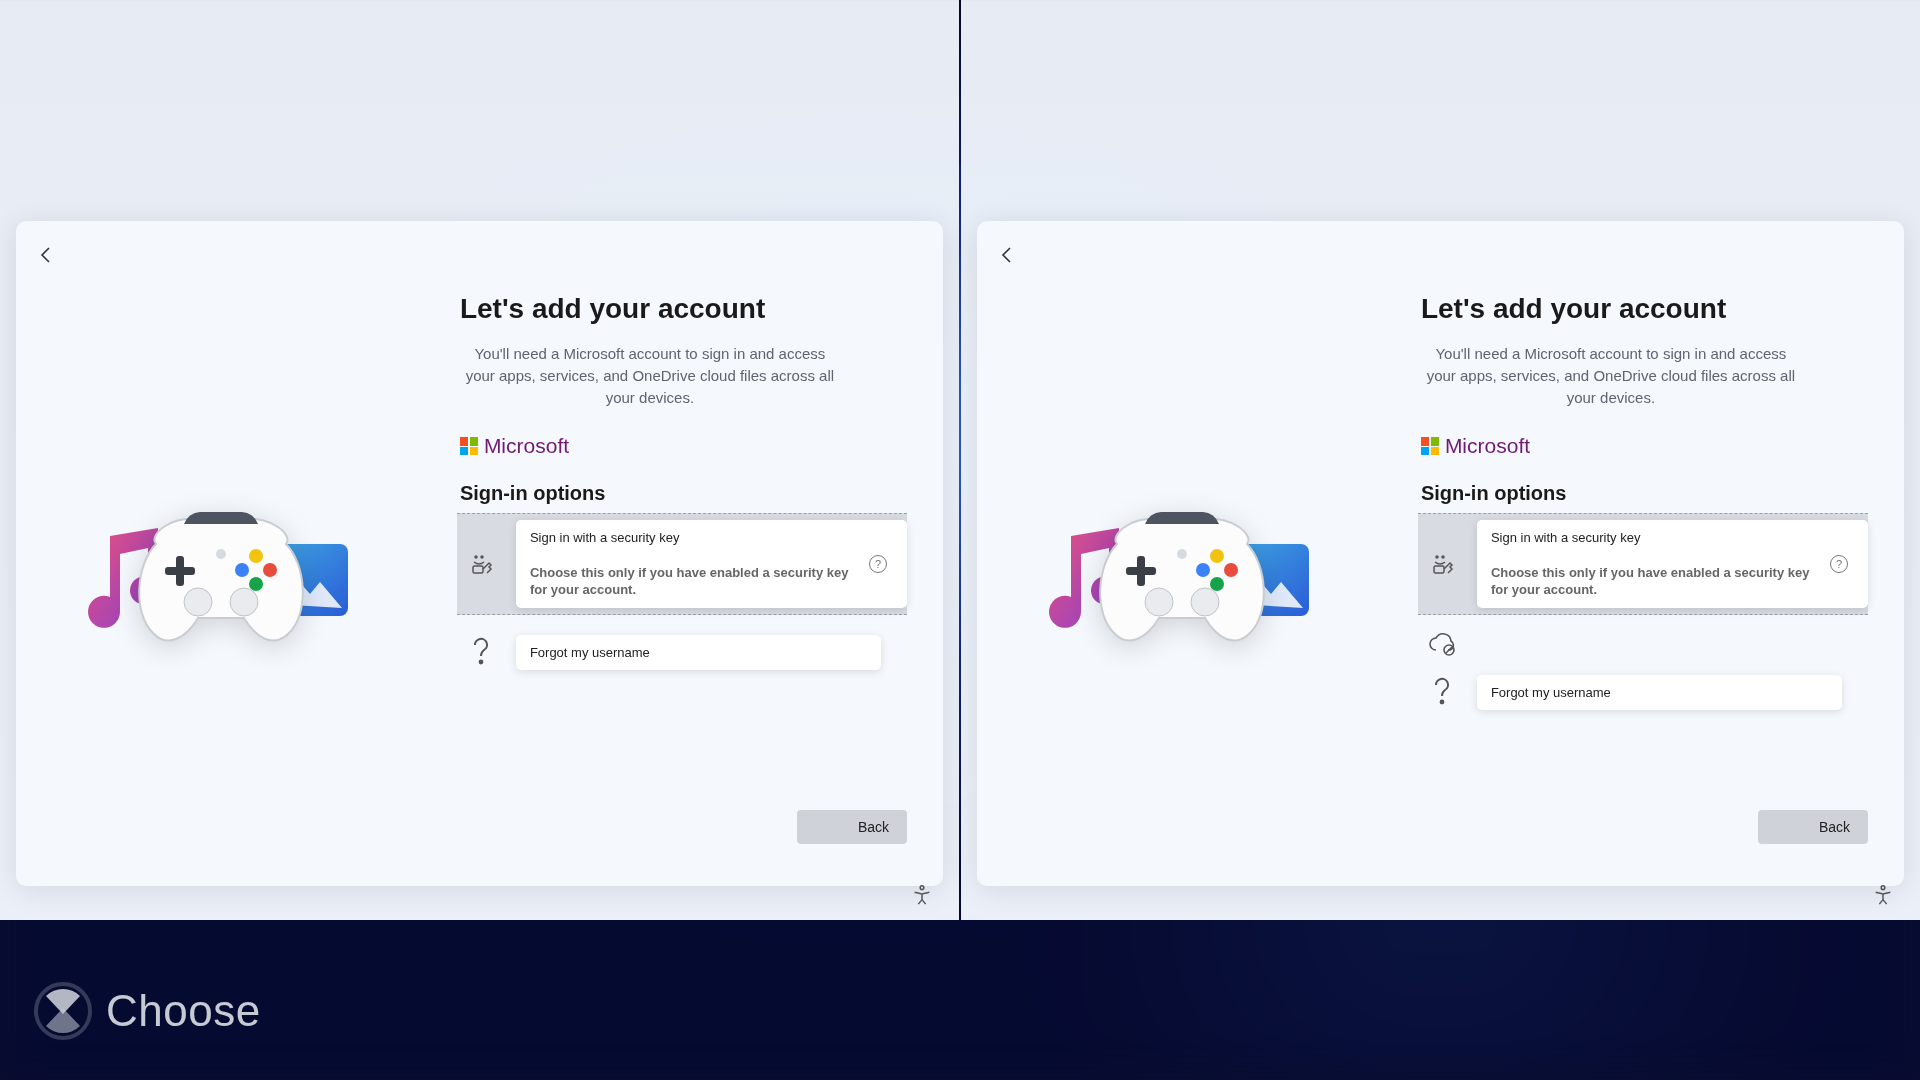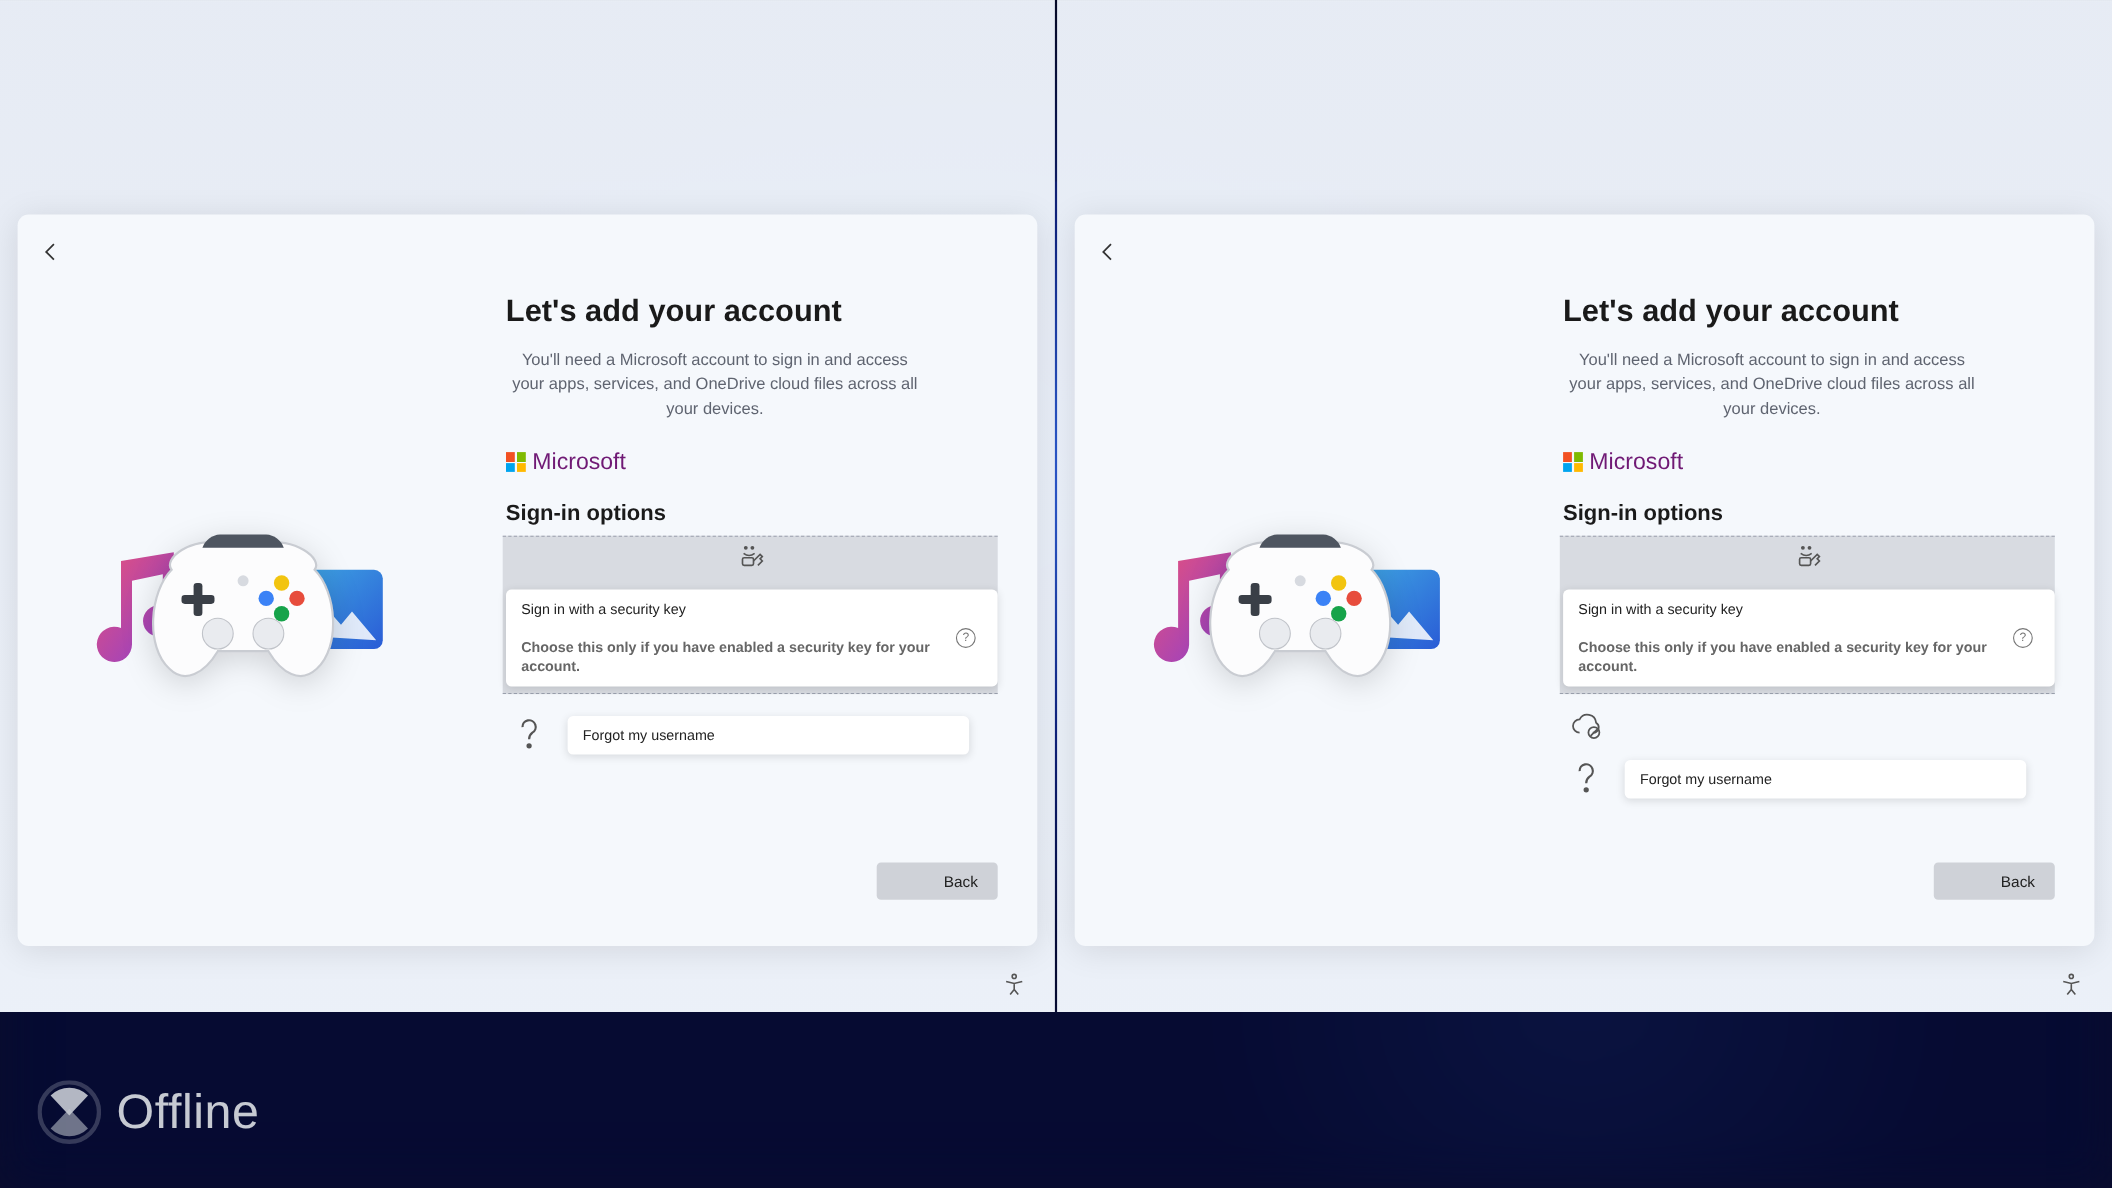--- a/index.html
+++ b/index.html
@@ -39,21 +39,21 @@
 .back-arrow {
   position: absolute;
   top: 230px; left: 32px;
   width: 28px; height: 28px;
   cursor: pointer;
   color: #333;
 }
 
 .card {
   position: absolute;
-  top: 194px; left: 16px; right: 16px;
+  top: 220px; left: 16px; right: 16px;
   height: 665px;
   background: #f5f8fc;
   border-radius: 10px;
   box-shadow: 0 4px 30px rgba(0,0,0,0.1);
   display: flex;
   overflow: hidden;
 }
 
 .illus-col {
   width: 44%;
@@ -135,21 +135,20 @@
   gap: 14px;
   padding: 3px 0;
 }
 
 .option-row.selected-row {
   background: #d8dbe1;
   border-top: 1px dashed #9aa0ad;
   border-bottom: 1px dashed #9aa0ad;
   margin-left: -3px;
   padding-left: 3px;
-  flex-direction: column;
 }
 
 .opt-icon {
   width: 42px;
   display: flex;
   align-items: center;
   justify-content: center;
   color: #555;
 }
 
@@ -446,14 +445,14 @@
   </div>
 
 </div>
 
 <div class="watermark">
   <svg class="wm-logo" viewBox="0 0 58 58">
     <circle cx="29" cy="29" r="27" fill="none" stroke="#e8ecef" stroke-width="4" opacity=".25"></circle>
     <path d="M12 14 A24 24 0 0 1 46 14 L29 32 Z" fill="#e8ecef" opacity=".9"></path>
     <path d="M12 44 A24 24 0 0 0 46 44 L29 26 Z" fill="#e8ecef" opacity=".55"></path>
   </svg>
-  <span class="wm-text">Offline</span>
+  <span class="wm-text">Choose</span>
 </div>
 
 </body></html>

